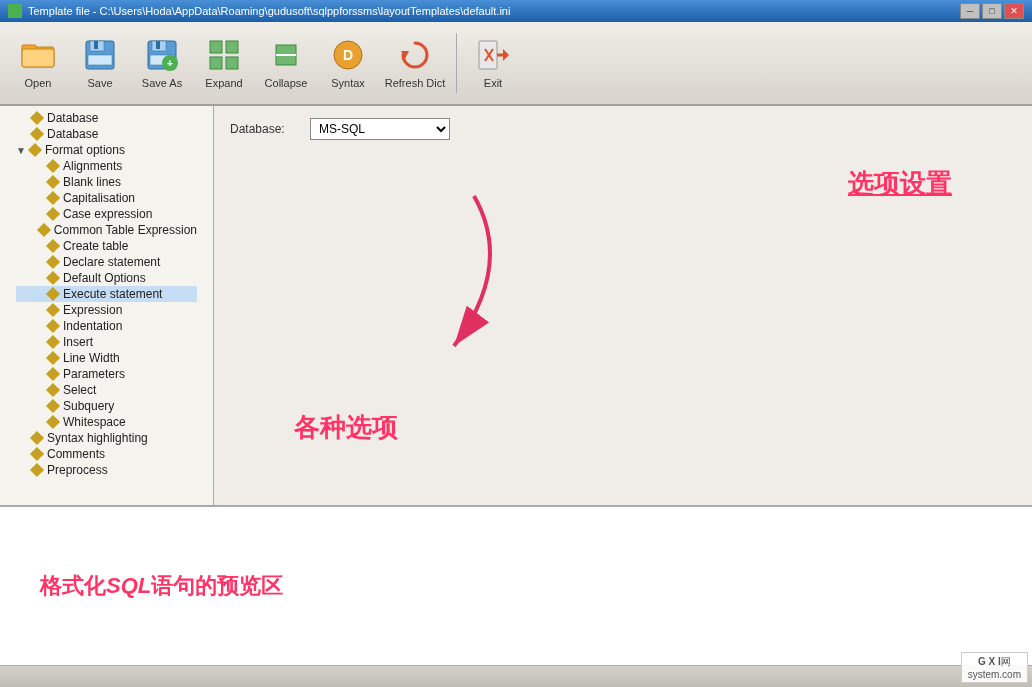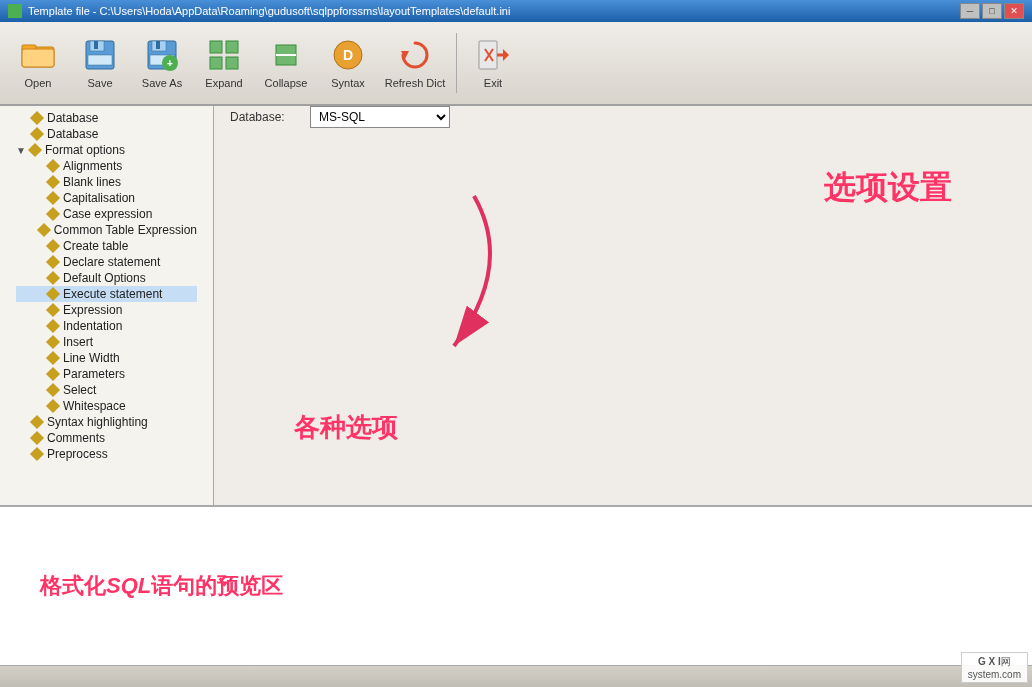--- a/index.html
+++ b/index.html
@@ -136,21 +136,21 @@
       cursor: pointer;
     }
     .tree-label {
       font-size: 12px;
       color: #222;
     }
 
     
     .content-panel {
       flex: 1;
-      padding: 0 16px;
+      padding: 12px 16px;
       background: #f0ede8;
       position: relative;
     }
     .field-row {
       display: flex;
       align-items: center;
       margin-bottom: 10px;
     }
     .field-label {
       font-size: 12px;
@@ -480,20 +480,28 @@
           <span class="diamond-icon"></span>
         </span>
         <span class="tree-label">Select</span>
       </div>
       <div class="tree-item">
         <span class="tree-indent"></span>
         <span style="display:inline-block;width:14px;"></span>
         <span class="tree-icon">
           <span class="diamond-icon"></span>
         </span>
+        <span class="tree-label">Subquery</span>
+      </div>
+      <div class="tree-item">
+        <span class="tree-indent"></span>
+        <span style="display:inline-block;width:14px;"></span>
+        <span class="tree-icon">
+          <span class="diamond-icon"></span>
+        </span>
         <span class="tree-label">Whitespace</span>
       </div>
       <div class="tree-item">
         <span style="display:inline-block;width:14px;"></span>
         <span class="tree-icon">
           <span class="diamond-icon"></span>
         </span>
         <span class="tree-label">Syntax highlighting</span>
       </div>
       <div class="tree-item">
@@ -513,21 +521,21 @@
     </div>
 
   <div class="content-panel">
 
     <div class="field-row">
       <span class="field-label">Database:</span>
       <select class="field-select" id="db-select">
       <option value="MS-SQL">MS-SQL</option><option value="MySQL">MySQL</option><option value="Oracle">Oracle</option><option value="PostgreSQL">PostgreSQL</option></select>
     </div>
 
-    <div class="annotation-text" style="top: 60px; right: 80px; font-size: 32px;">选项设置</div>
+    <div class="annotation-text" style="top: 60px; right: 80px; font-size: 26px; text-decoration: underline;">选项设置</div>
 
     <div class="arrow-container" style="top: 80px; left: 100px; width: 220px; height: 200px;">
       <svg width="220" height="200" viewBox="0 0 220 200">
         <defs>
           <marker id="arrowhead" markerWidth="10" markerHeight="7" refX="10" refY="3.5" orient="auto">
             <polygon points="0 0, 10 3.5, 0 7" fill="#e03060"></polygon>
           </marker>
         </defs>
         <path d="M 160 10 Q 200 80 140 160" stroke="#e03060" stroke-width="4" fill="none" marker-end="url(#arrowhead)"></path>
       </svg>

